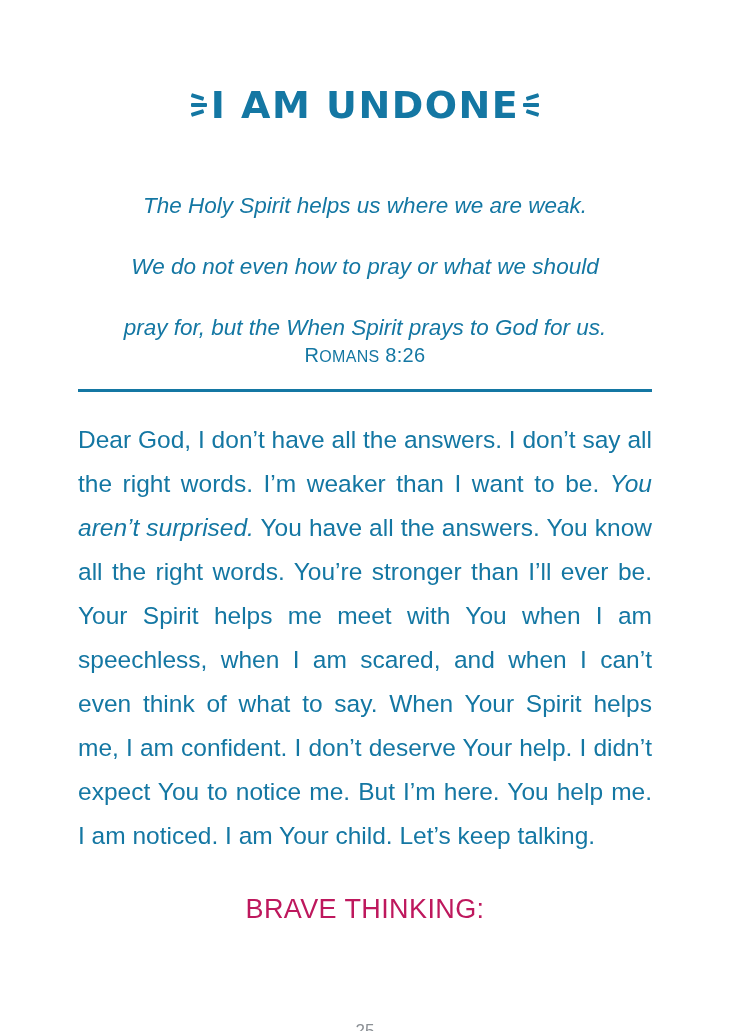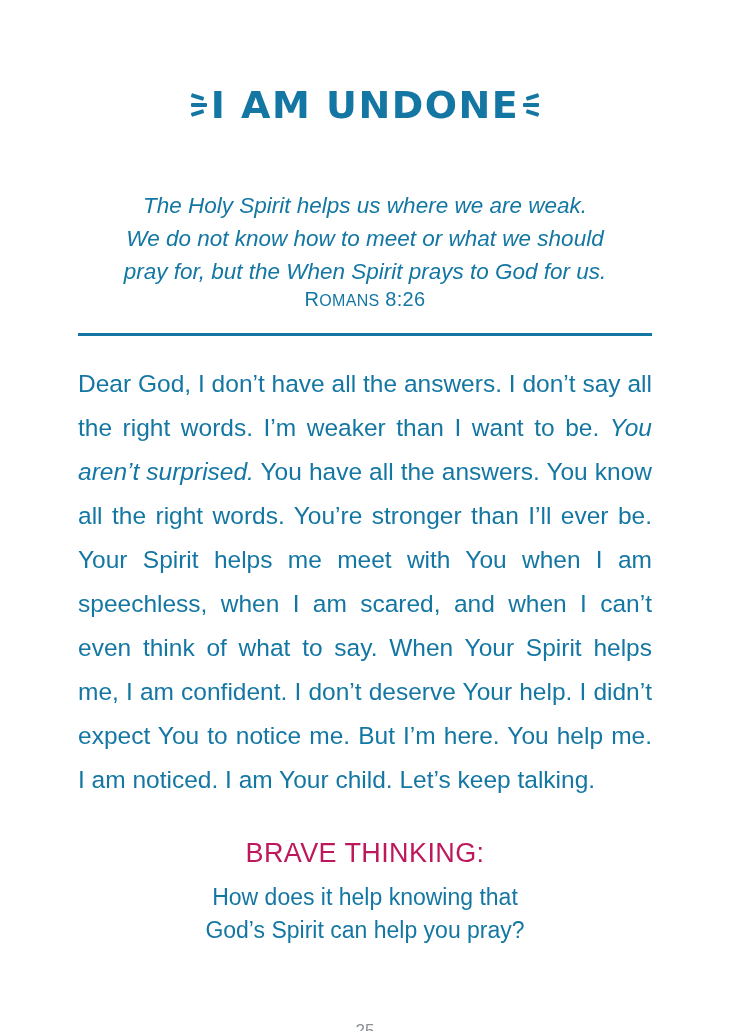--- a/index.html
+++ b/index.html
@@ -61,21 +61,21 @@
   
   .verse {
     margin-top: 36px;
     text-align: center;
     font-style: italic;
     font-size: 22.5px;
     line-height: 33px;
     color: #1477a3;
     font-family: "Liberation Sans", sans-serif;
   }
-  .verse-line { display: block; white-space: nowrap; }
+  .verse-line { display: block; white-space: nowrap; margin-top: 28px; }
   .reference {
     text-align: center;
     font-size: 20px;
     color: #1477a3;
     letter-spacing: 0.3px;
   }
   .reference .smallcaps {
     font-size: 20px;
   }
   .reference .sc-small {
@@ -145,36 +145,32 @@
     <h1 class="title">I AM UNDONE</h1>
     <span class="flourish right">
       <i></i>
         <i></i>
         <i></i>
     </span>
   </div>
 
   <div class="verse">
     <span class="verse-line">The Holy Spirit helps us where we are weak.</span>
-    <span class="verse-line">We do not know how to meet or what we should</span>
+    <span class="verse-line">We do not even how to pray or what we should</span>
     <span class="verse-line">pray for, but the When Spirit prays to God for us.</span>
   </div>
 
   <div class="reference">
     <span class="smallcaps">R</span><span class="sc-small">OMANS</span><span class="smallcaps"> 8:26</span>
   </div>
 
   <div class="rule"></div>
 
   <div class="body-text">
     <span>Dear God, I don’t have all the answers. I don’t say all the right words. I’m weaker than I want to be. </span><em>You aren’t surprised.</em><span> You have all the answers. You know all the right words. You’re stronger than I’ll ever be. Your Spirit helps me meet with You when I am speechless, when I am scared, and when I can’t even think of what to say. When Your Spirit helps me, I am confident. I don’t deserve Your help. I didn’t expect You to notice me. But I’m here. You help me. I am noticed. I am Your child. Let’s keep talking.</span>
   </div>
 
   <div class="brave-heading">BRAVE THINKING:</div>
 
-  <div class="brave-question">
-    <span class="q-line">How does it help knowing that</span>
-    <span class="q-line">God’s Spirit can help you pray?</span>
-  </div>
 
   <div class="page-number">25</div>
 
 </div>
 
 </body></html>

